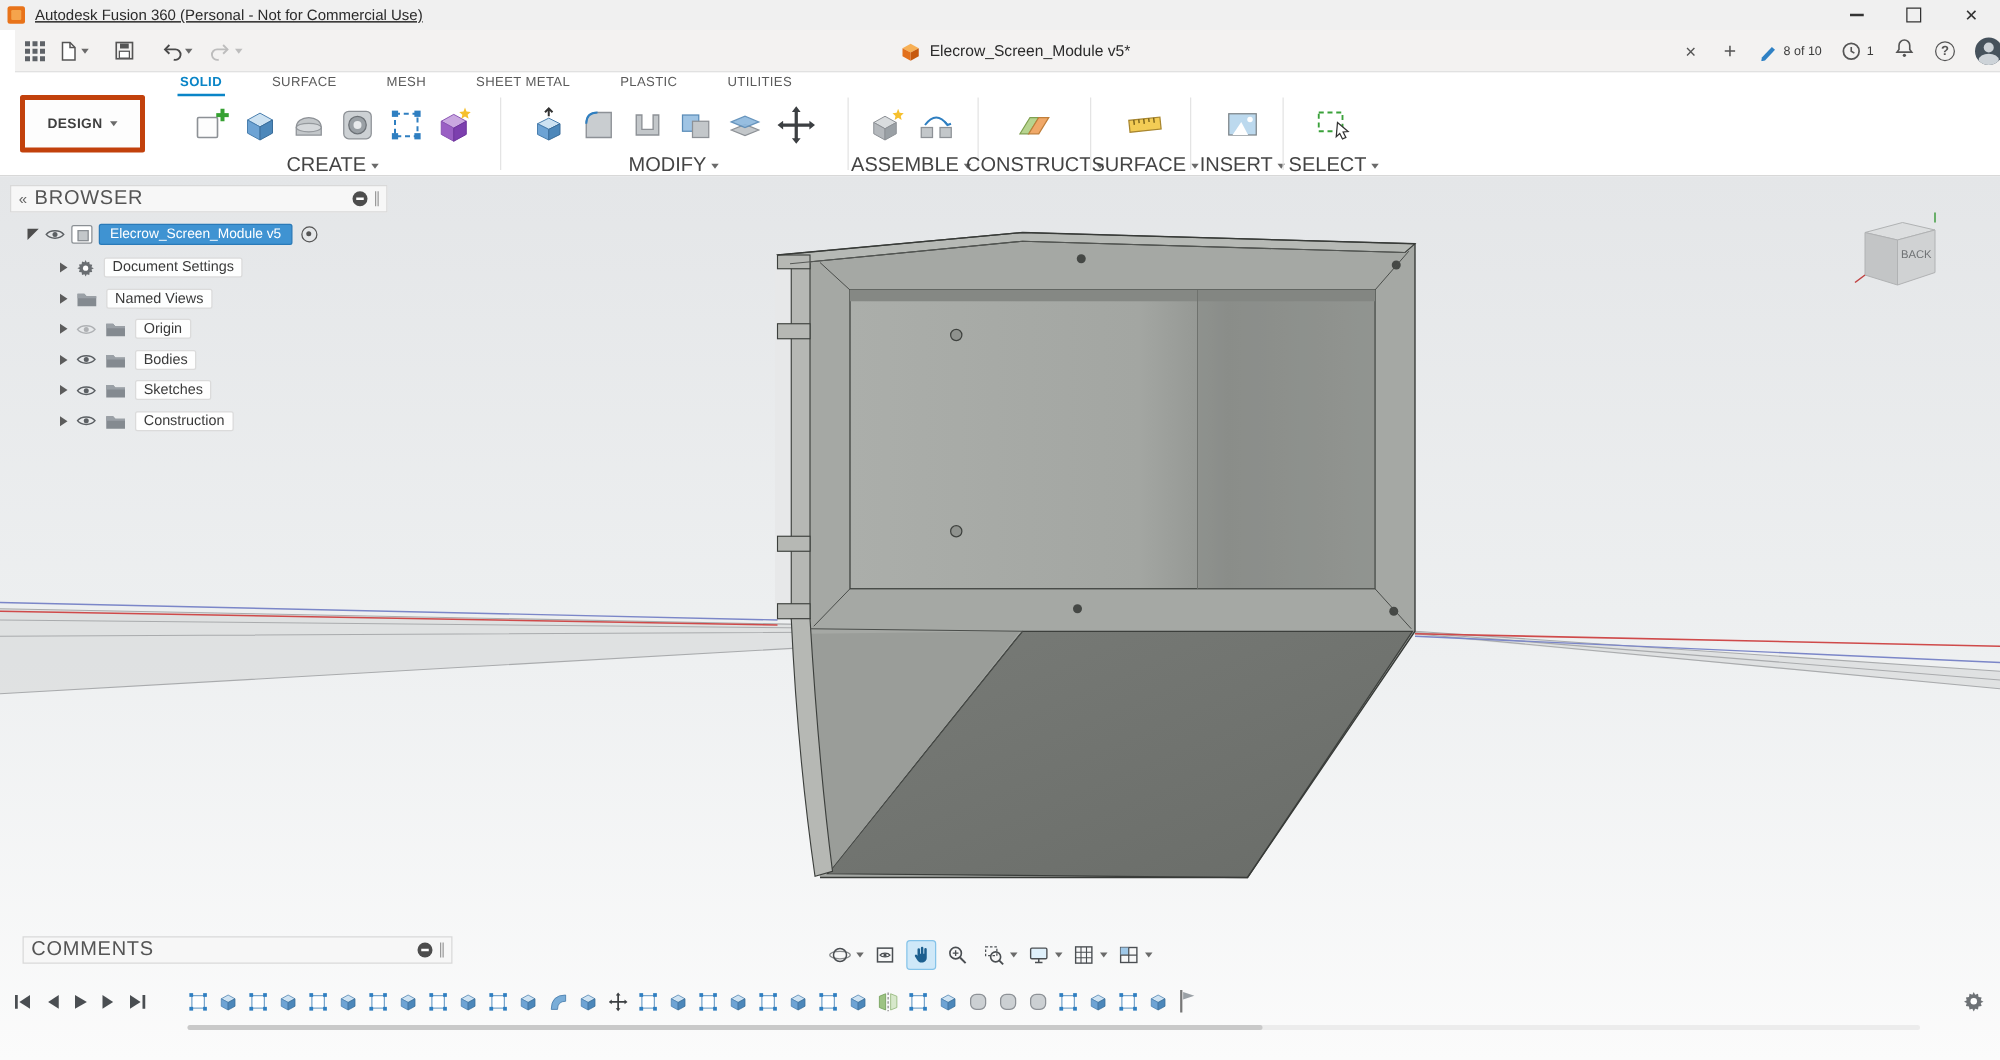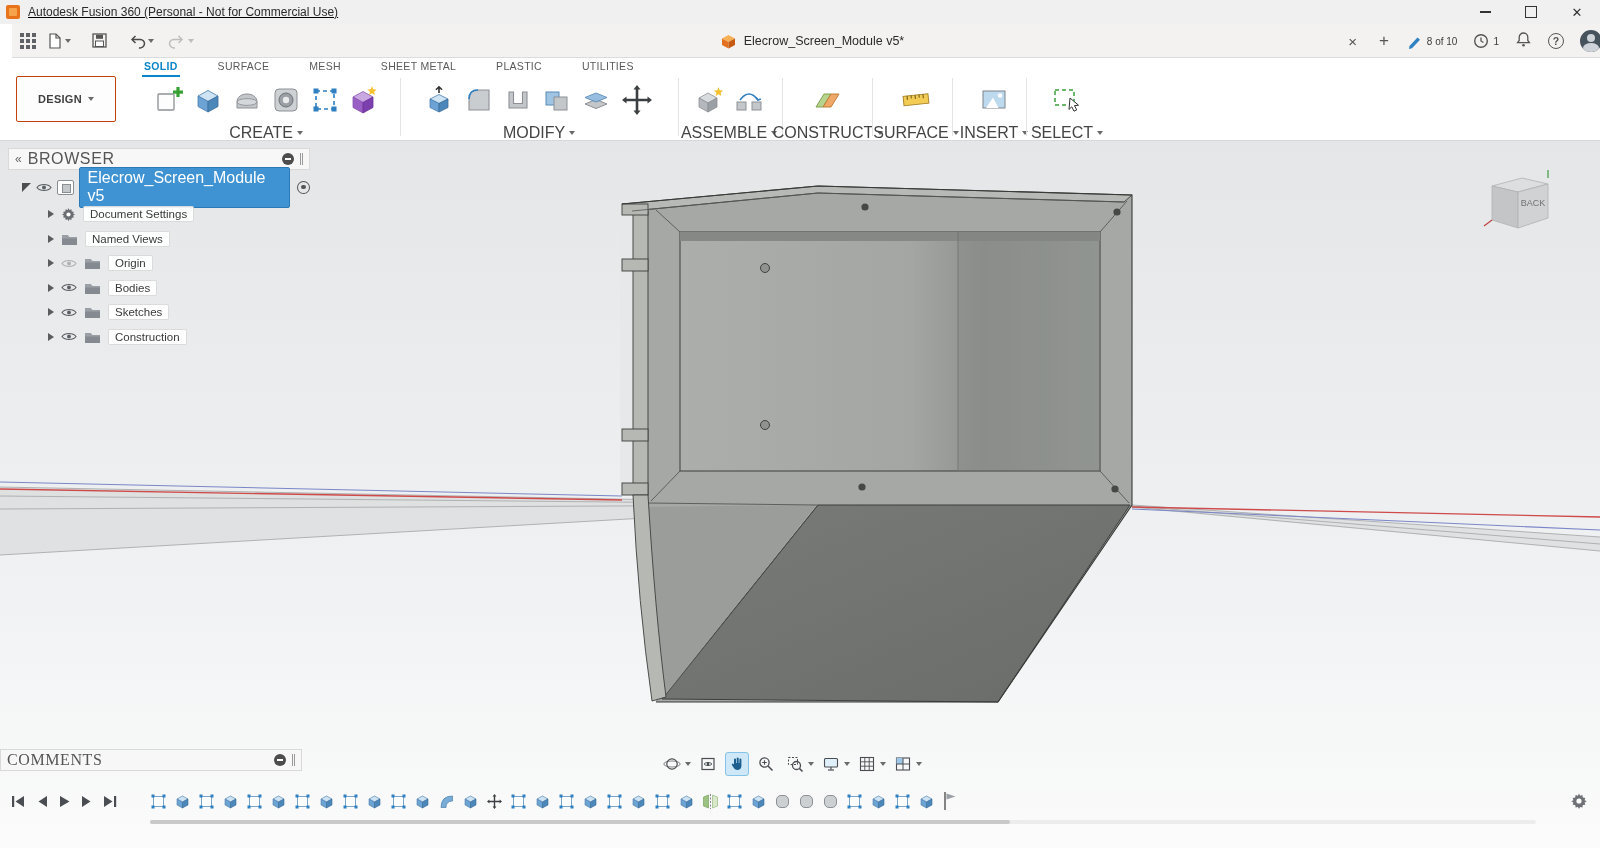--- a/index.html
+++ b/index.html
@@ -31,21 +31,21 @@
   .tab-close { font-size:15px; color:#555; padding:0 4px; }
   .tab-add { font-size:17px; color:#555; padding:0 2px; }
   .badge-group { display:flex; align-items:center; gap:4px; font-size:10px; color:#3c3c3c; }
   .avatar { width:22px; height:22px; border-radius:50%; background:#46525c; position:relative; overflow:hidden; }
   .avatar::before{content:"";position:absolute;left:7px;top:4px;width:8px;height:8px;border-radius:50%;background:#cdd3d8;}
   .avatar::after{content:"";position:absolute;left:3px;top:13px;width:16px;height:10px;border-radius:50%;background:#cdd3d8;}
   .help-circle { width:16px; height:16px; border:1.4px solid #555; border-radius:50%; color:#555; font-size:10.5px; font-weight:bold; display:flex; align-items:center; justify-content:center; }
 
   
   .ribbon { position:absolute; left:0; top:58px; width:1600px; height:83px; background:#ffffff; border-bottom:1px solid #d8d8d8; }
-  .design-btn { position:absolute; left:16px; top:18px; width:100px; height:46px; background:#fdfdfd; border:1px solid #c2410c; border-radius:2px; display:flex; align-items:center; justify-content:center; gap:6px; font-size:11px; font-weight:bold; color:#3f3f3f; letter-spacing:.3px; }
+  .design-btn { position:absolute; left:16px; top:18px; width:100px; height:46px; background:#fdfdfd; border:4px solid #c2410c; border-radius:2px; display:flex; align-items:center; justify-content:center; gap:6px; font-size:11px; font-weight:bold; color:#3f3f3f; letter-spacing:.3px; }
   .rib-tabs { position:absolute; left:142px; top:2px; display:flex; gap:36px; height:16px; }
   .rib-tab { font-size:10.5px; color:#5a5a5a; letter-spacing:.3px; position:relative; padding:0 2px 3px; }
   .rib-tab.active { color:#0a85c7; font-weight:bold; }
   .rib-tab.active::after { content:""; position:absolute; left:0; right:0; bottom:-1px; height:2.5px; background:#0a85c7; }
   .rib-group { position:absolute; top:20px; height:60px; }
   .rib-icons { display:flex; align-items:center; justify-content:center; gap:9px; height:44px; }
   .rib-label { display:flex; align-items:center; justify-content:center; gap:4px; font-size:16px; color:#444; margin-top:2px; }
   .rib-divider { position:absolute; top:20px; width:1px; height:58px; background:#e4e4e4; }
   .tool-btn { display:flex; align-items:center; justify-content:center; }
 
@@ -61,32 +61,32 @@
   .panel-header { height:22px; background:#f7f7f7; border:1px solid #d9d9d9; display:flex; align-items:center; padding:0 6px; gap:6px; }
   .panel-header .ph-title { font-size:16px; color:#555; letter-spacing:.6px; flex:1; }
   .ph-collapse { font-size:12px; color:#666; }
   .ph-circle { width:12px; height:12px; border-radius:50%; background:#4d4d4d; position:relative; }
   .ph-circle::after{content:"";position:absolute;left:3px;top:5.2px;width:6px;height:1.6px;background:#fff;}
   .ph-grip { width:3px; height:12px; border-left:1px solid #9a9a9a; border-right:1px solid #9a9a9a; }
   .br-root { display:flex; align-items:center; gap:5px; height:26px; margin-top:4px; padding-left:14px; }
   .tri-flag { width:0; height:0; border-top:9px solid #4d4d4d; border-right:9px solid transparent; }
   .br-doc-ic { width:17px; height:15px; background:#fff; border:1px solid #8a8f94; border-radius:2px; position:relative; }
   .br-doc-ic::after{content:"";position:absolute;left:4px;top:3px;width:7px;height:7px;background:#c3c7ca;border:1px solid #8a8f94;}
-  .br-root-label { background:#3f93d2; border:1px solid #2a7ab8; color:#fff; font-size:16px; padding:1.5px 8px; border-radius:2px; }
+  .br-root-label { background:#3f93d2; border:1px solid #2a7ab8; color:#fff; font-size:11px; padding:1.5px 8px; border-radius:2px; }
   .radio-dot { width:13px; height:13px; border:1.4px solid #555; border-radius:50%; position:relative; margin-left:2px; }
   .radio-dot::after{content:"";position:absolute;left:3px;top:3px;width:4.5px;height:4.5px;border-radius:50%;background:#555;}
   .br-list { margin-top:2px; }
   .br-row { display:flex; align-items:center; gap:7px; height:24.5px; padding-left:40px; }
   .br-caret { width:0; height:0; border-top:4.5px solid transparent; border-bottom:4.5px solid transparent; border-left:6px solid #5c5c5c; }
   .br-eye, .br-ic { display:flex; align-items:center; }
   .br-eye.hidden { opacity:.4; }
   .br-label { background:rgba(255,255,255,.92); border:1px solid rgba(210,210,210,.8); padding:1px 6px; font-size:11.5px; color:#3a3a3a; border-radius:2px; }
 
   
-  .comments { position:absolute; left:0; top:608px; width:302px;font-family:Liberation Serif, serif; }
+  .comments { position:absolute; left:18px; top:608px; width:344px; }
 
   
   .navbar { position:absolute; left:660px; top:609px; height:28px; display:flex; align-items:center; gap:5px; }
   .nav-btn { display:flex; align-items:center; justify-content:center; width:24px; height:24px; border-radius:3px; }
   .nav-btn.active { background:#cfe8f8; border:1px solid #85c3e9; }
   .nav-group { display:flex; align-items:center; gap:1px; }
 
   
   .timeline { position:absolute; left:0; top:786px; width:1600px; height:62px; background:transparent; }
   .tl-playback { position:absolute; left:10px; top:8px; display:flex; align-items:center; gap:9px; }

